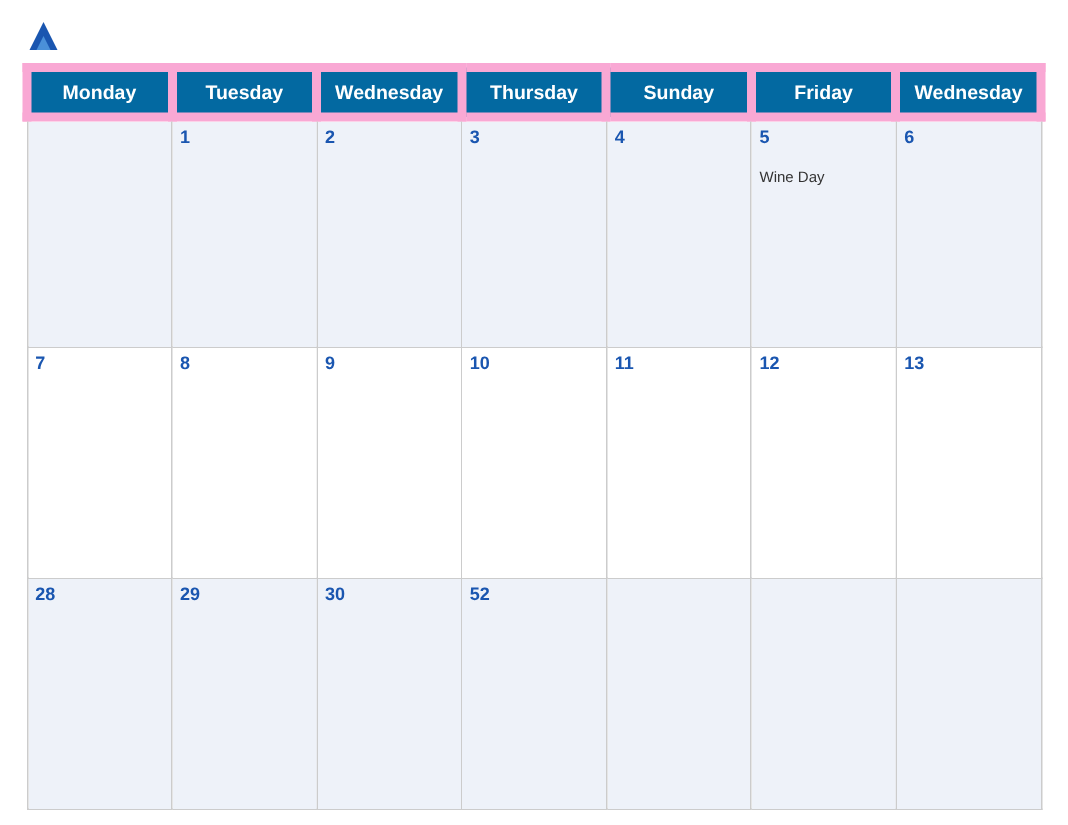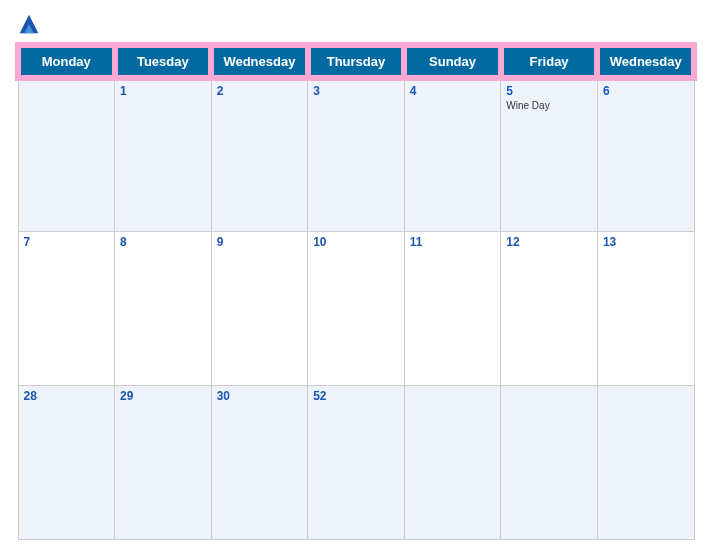--- a/index.html
+++ b/index.html
@@ -95,21 +95,21 @@
       font-size: 12px;
       color: #1a56b0;
       font-weight: bold;
       display: block;
     }
 
     .event-label {
       font-size: 10px;
       color: #333;
       display: block;
-      margin-top: 2px;
+      margin-top: 15px;
     }
 
     .empty-cell {
       background: #fff;
     }
 
     .calendar tbody tr:nth-child(odd) td {
       background-color: #eef2f9;
     }
 

